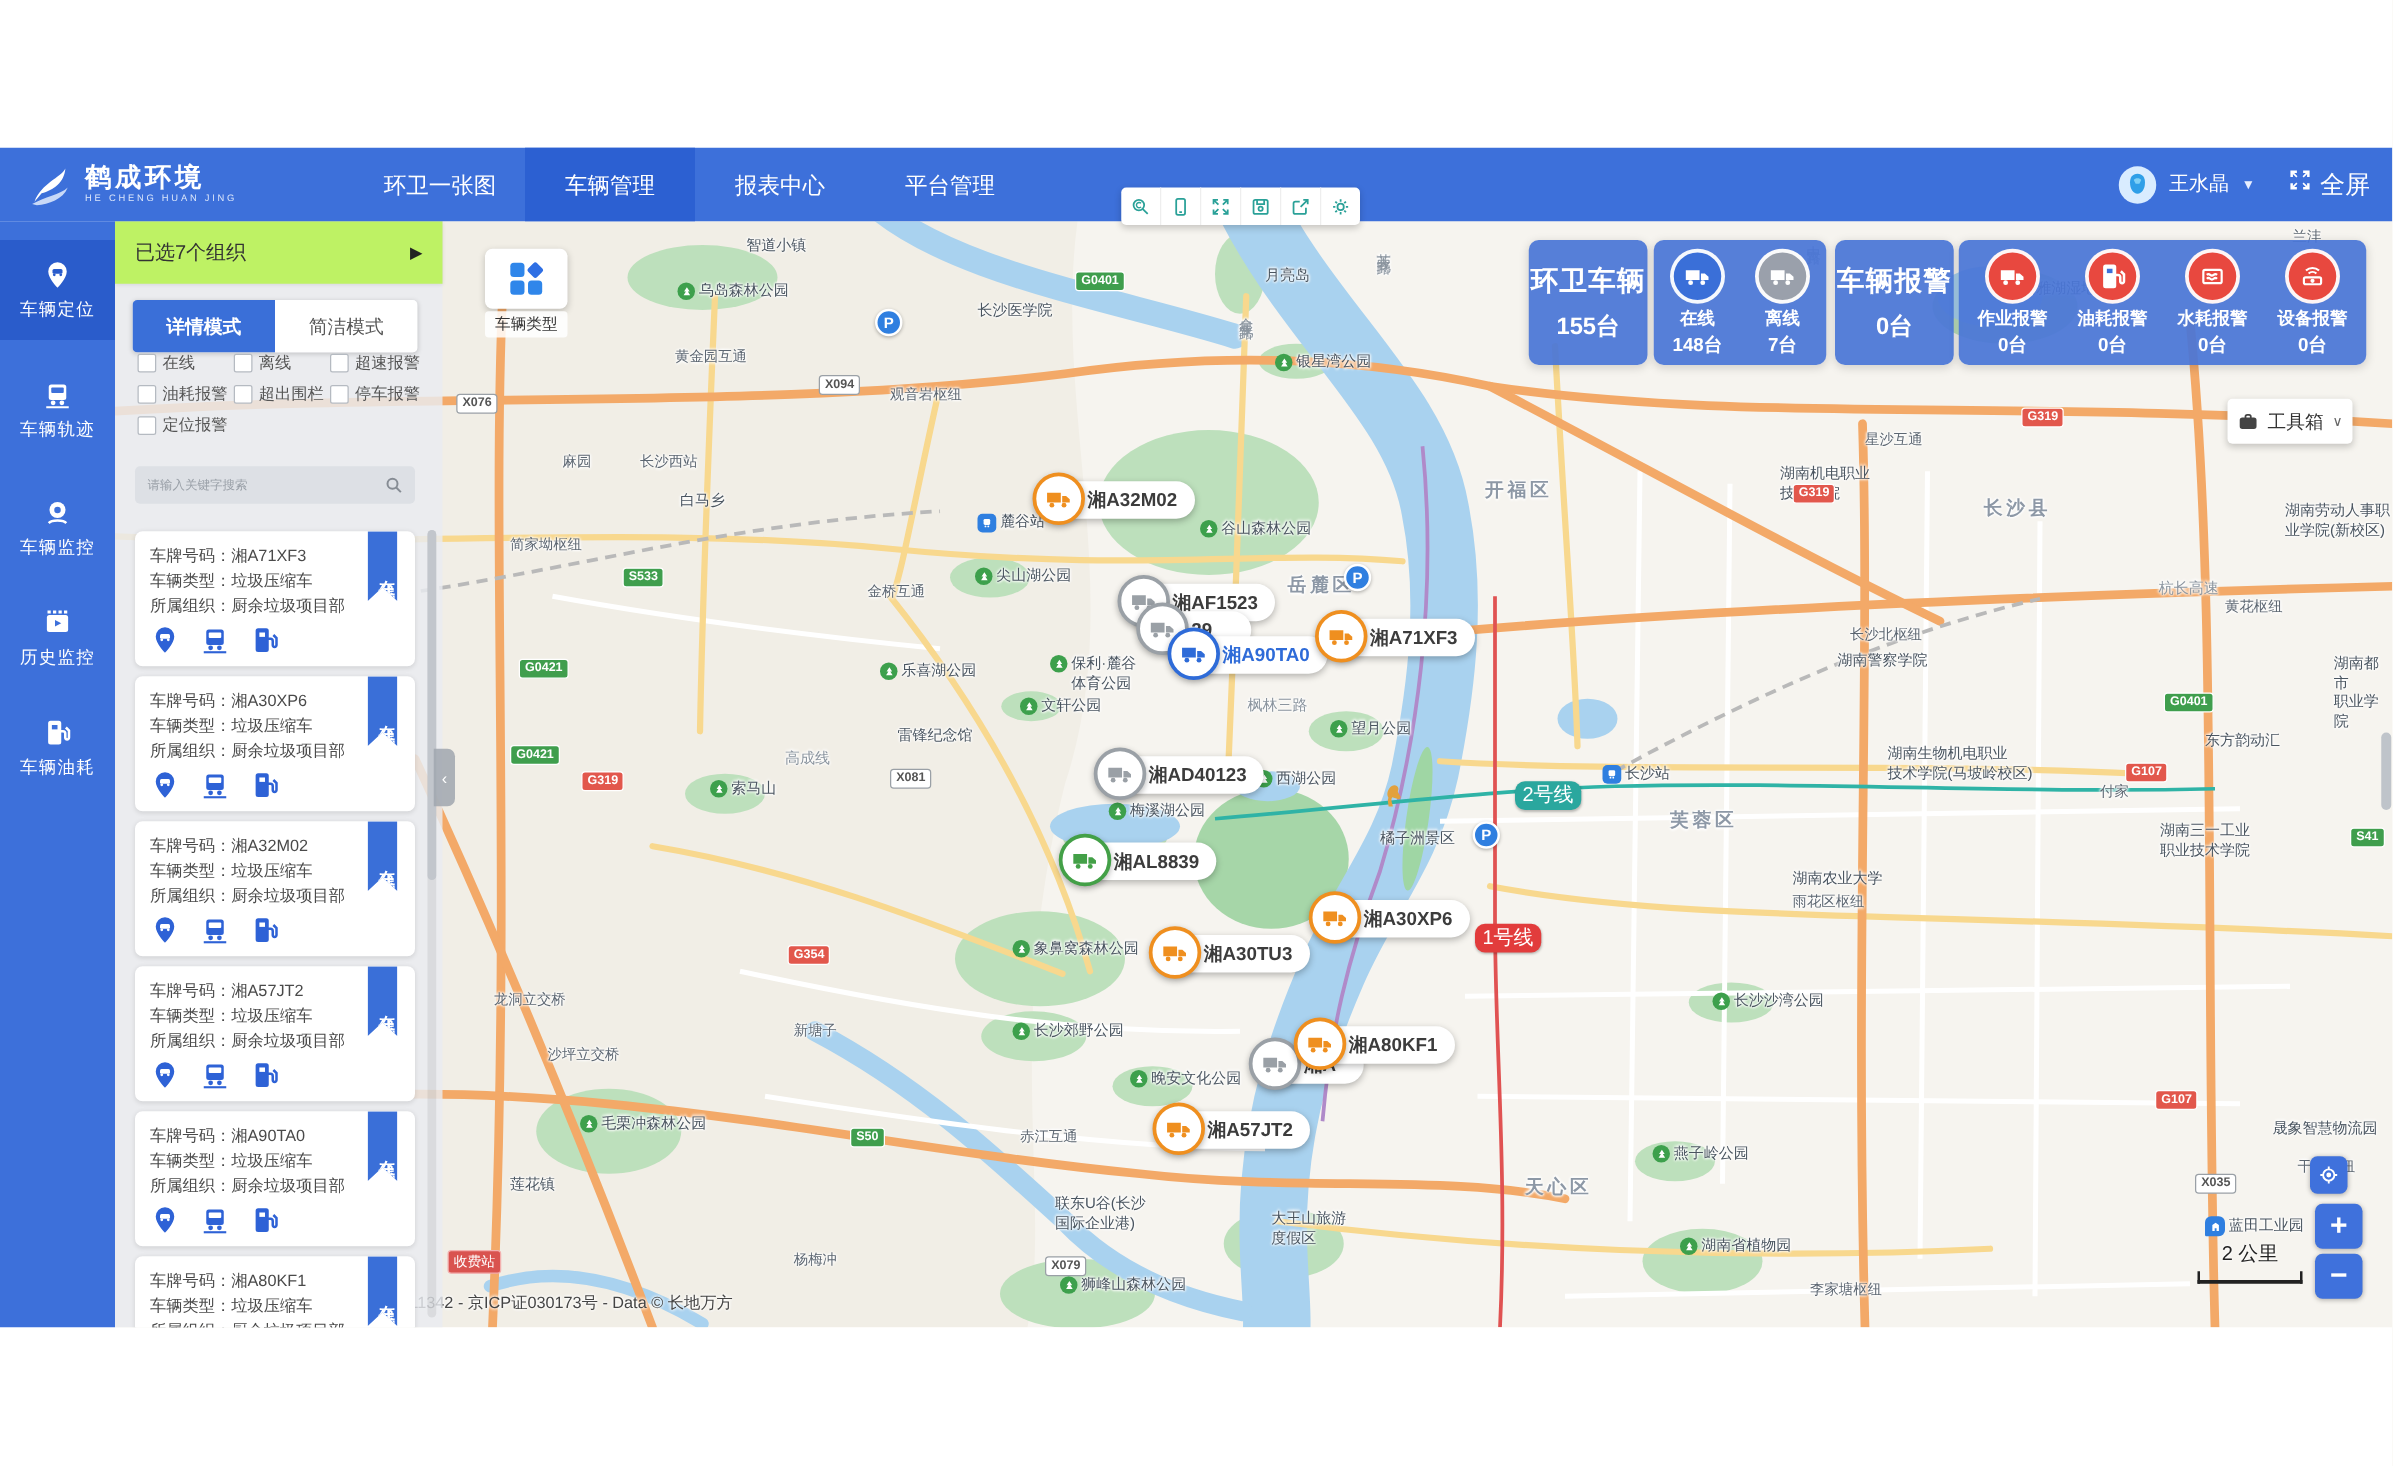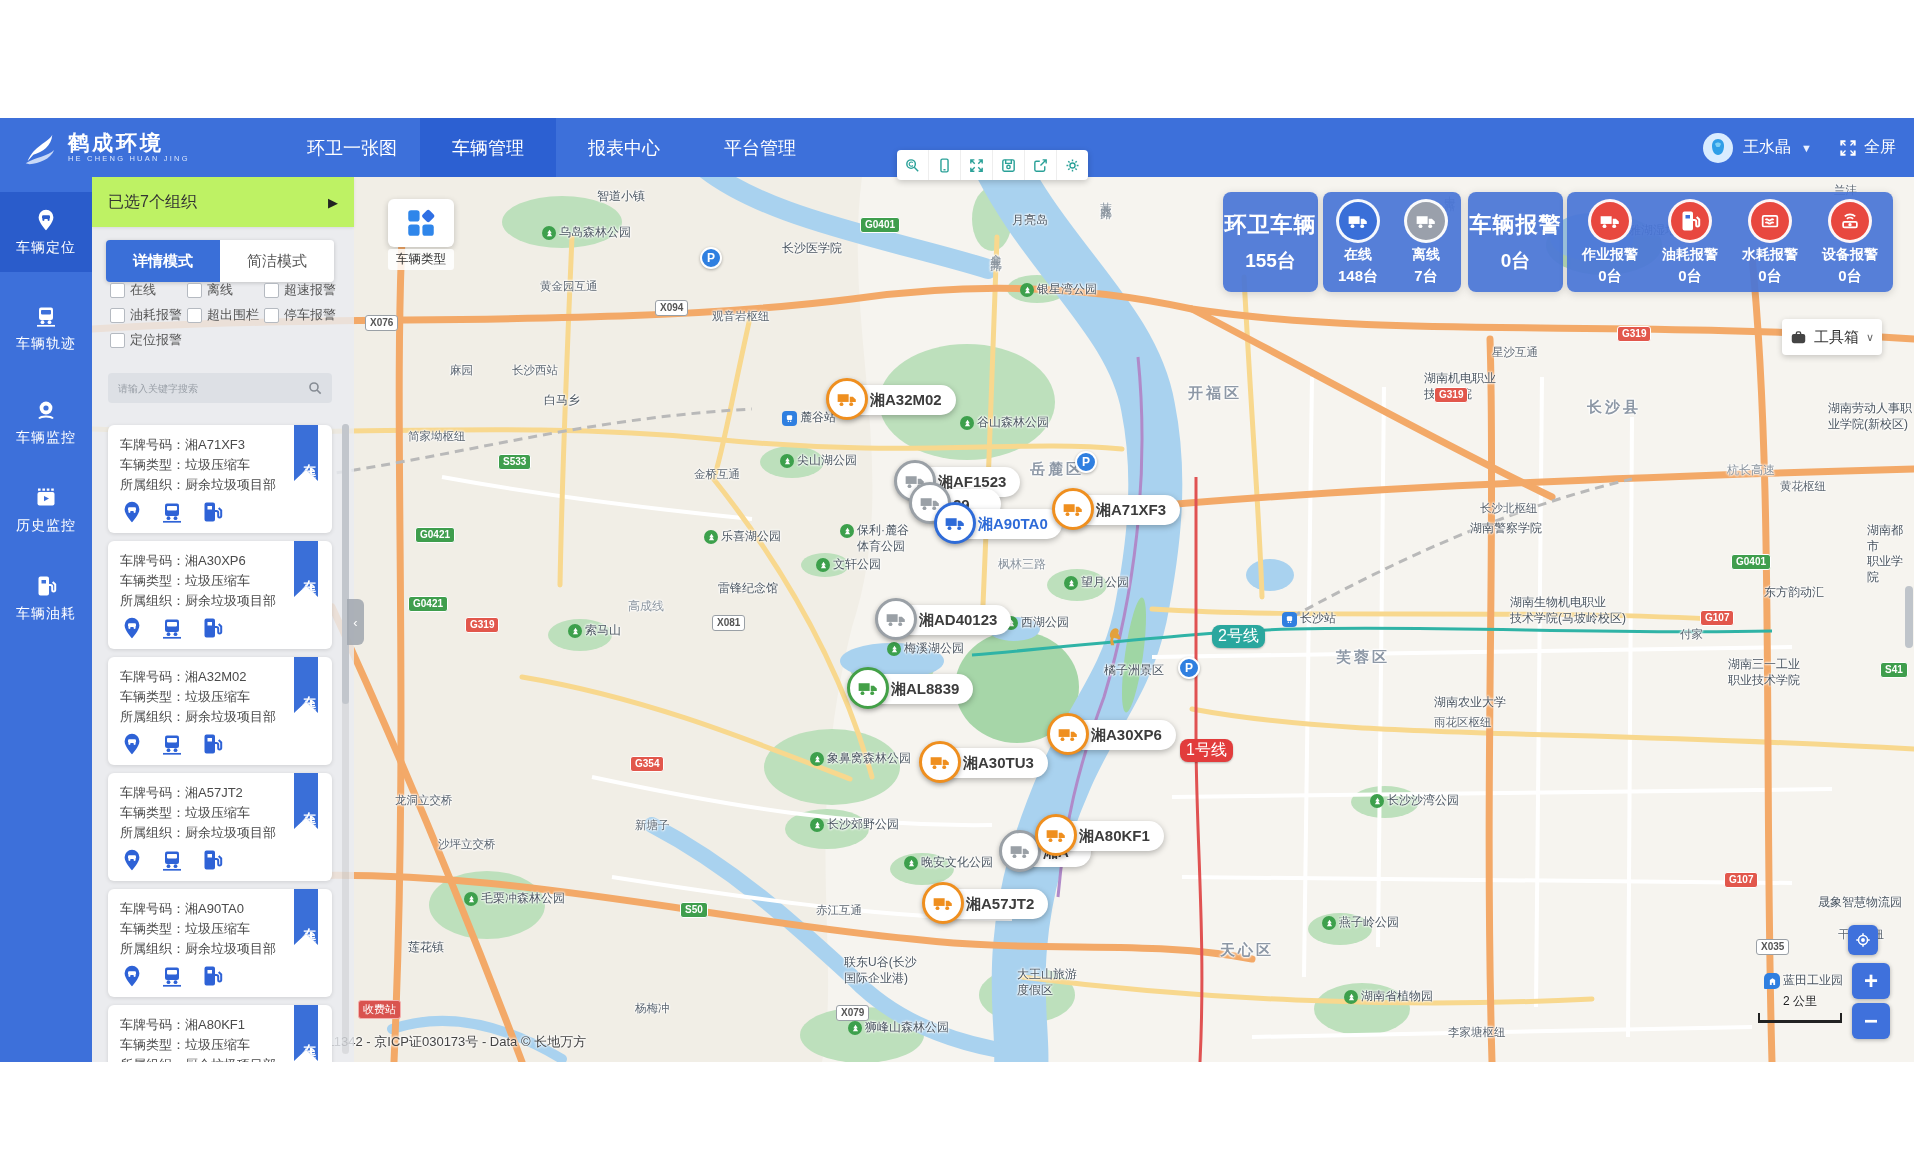--- a/index.html
+++ b/index.html
@@ -12,21 +12,21 @@
   .brand{display:flex;align-items:center;gap:10px;margin-left:20px;}
   .brand .bname{color:#fff;font-size:21px;font-weight:bold;letter-spacing:3px;line-height:22px;}
   .brand .bsub{color:#dbe6fb;font-size:7.5px;letter-spacing:2.2px;}
   .nav-menu{position:absolute;left:284px;top:0;height:59px;display:flex;}
   .nav-item{width:136px;height:59px;display:flex;align-items:center;justify-content:center;color:#fff;font-size:18px;cursor:pointer;}
   .nav-item.active{background:#2c60d2;}
   .nav-right{position:absolute;right:18px;top:0;height:59px;display:flex;align-items:center;gap:10px;color:#fff;}
   .avatar{width:30px;height:30px;border-radius:50%;background:#d9ecff;display:flex;align-items:center;justify-content:center;overflow:hidden;}
   .uname{font-size:16px;}
   .chev{font-size:11px;color:#e8efff;}
-  .fsbtn{display:flex;align-items:flex-end;gap:6px;margin-left:16px;font-size:16px;}
+  .fsbtn{display:flex;align-items:flex-start;gap:6px;margin-left:16px;font-size:20px;}
 
   
   .sidebar{position:absolute;left:0;top:59px;width:92px;height:885px;background:#3d70da;z-index:50;}
   .side-item{position:absolute;left:0;width:92px;height:80px;display:flex;flex-direction:column;align-items:center;justify-content:center;gap:7px;color:#fff;cursor:pointer;}
   .side-item.active{background:#2a5ccb;}
   .side-item .lbl{font-size:14px;letter-spacing:1px;}
   .ic svg{display:block;}
 
   
   .map{position:absolute;left:92px;top:59px;width:1822px;height:885px;background:#f6f4ef;overflow:hidden;}
@@ -77,21 +77,21 @@
   .stat-col .cic{width:38px;height:38px;border-radius:50%;border:3px solid rgba(255,255,255,.95);display:flex;align-items:center;justify-content:center;color:#fff;}
   .stat-col .clab{font-size:14px;font-weight:bold;}
   .stat-col .cval{font-size:15px;font-weight:bold;}
 
   
   .toolbox{position:absolute;left:1690px;top:142px;width:100px;height:36px;background:#fff;border-radius:4px;box-shadow:0 2px 6px rgba(0,0,0,.2);display:flex;align-items:center;justify-content:center;gap:7px;font-size:15px;color:#333;z-index:20;cursor:pointer;}
 
   
   .locbtn{position:absolute;left:1756px;top:748px;width:30px;height:30px;background:#3f71dc;border-radius:6px;display:flex;align-items:center;justify-content:center;z-index:20;cursor:pointer;box-shadow:0 1px 4px rgba(0,0,0,.3);}
   .zbtn{position:absolute;left:1760px;width:38px;height:36px;background:#3f71dc;color:#fff;font-size:24px;font-weight:bold;border-radius:6px;display:flex;align-items:center;justify-content:center;z-index:20;cursor:pointer;box-shadow:0 1px 4px rgba(0,0,0,.3);}
-  .scalebar{position:absolute;left:1666px;top:816px;z-index:15;color:#222;font-size:12px;text-shadow:0 0 3px #fff,0 0 3px #fff;width:84px;text-align:center;}
+  .scalebar{position:absolute;left:1666px;top:816px;z-index:15;color:#222;font-size:16px;text-shadow:0 0 3px #fff,0 0 3px #fff;width:84px;text-align:center;}
   .scalebar .bar{margin-top:3px;height:7px;border-left:2px solid #222;border-right:2px solid #222;border-bottom:3px solid #222;}
 
   .copyright{position:absolute;left:223px;top:856px;font-size:13px;color:#444;z-index:8;text-shadow:0 0 3px #fff,0 0 3px #fff,0 0 3px #fff;}
 
   
   .panel{position:absolute;left:92px;top:59px;width:262px;height:885px;z-index:40;background:rgba(233,236,240,.82);}
   .porg{position:absolute;left:0;top:0;width:262px;height:50px;background:#bef264;display:flex;align-items:center;justify-content:space-between;padding:0 16px;box-sizing:border-box;box-shadow:0 1px 3px rgba(0,0,0,.08);cursor:pointer;}
   .porg .ptxt{font-size:16px;color:#333;}
   .porg .arr{font-size:13px;color:#222;}
   .ptabs{position:absolute;left:14px;top:63px;width:228px;height:42px;display:flex;border-radius:4px;overflow:hidden;box-shadow:0 1px 4px rgba(0,0,0,.18);}

